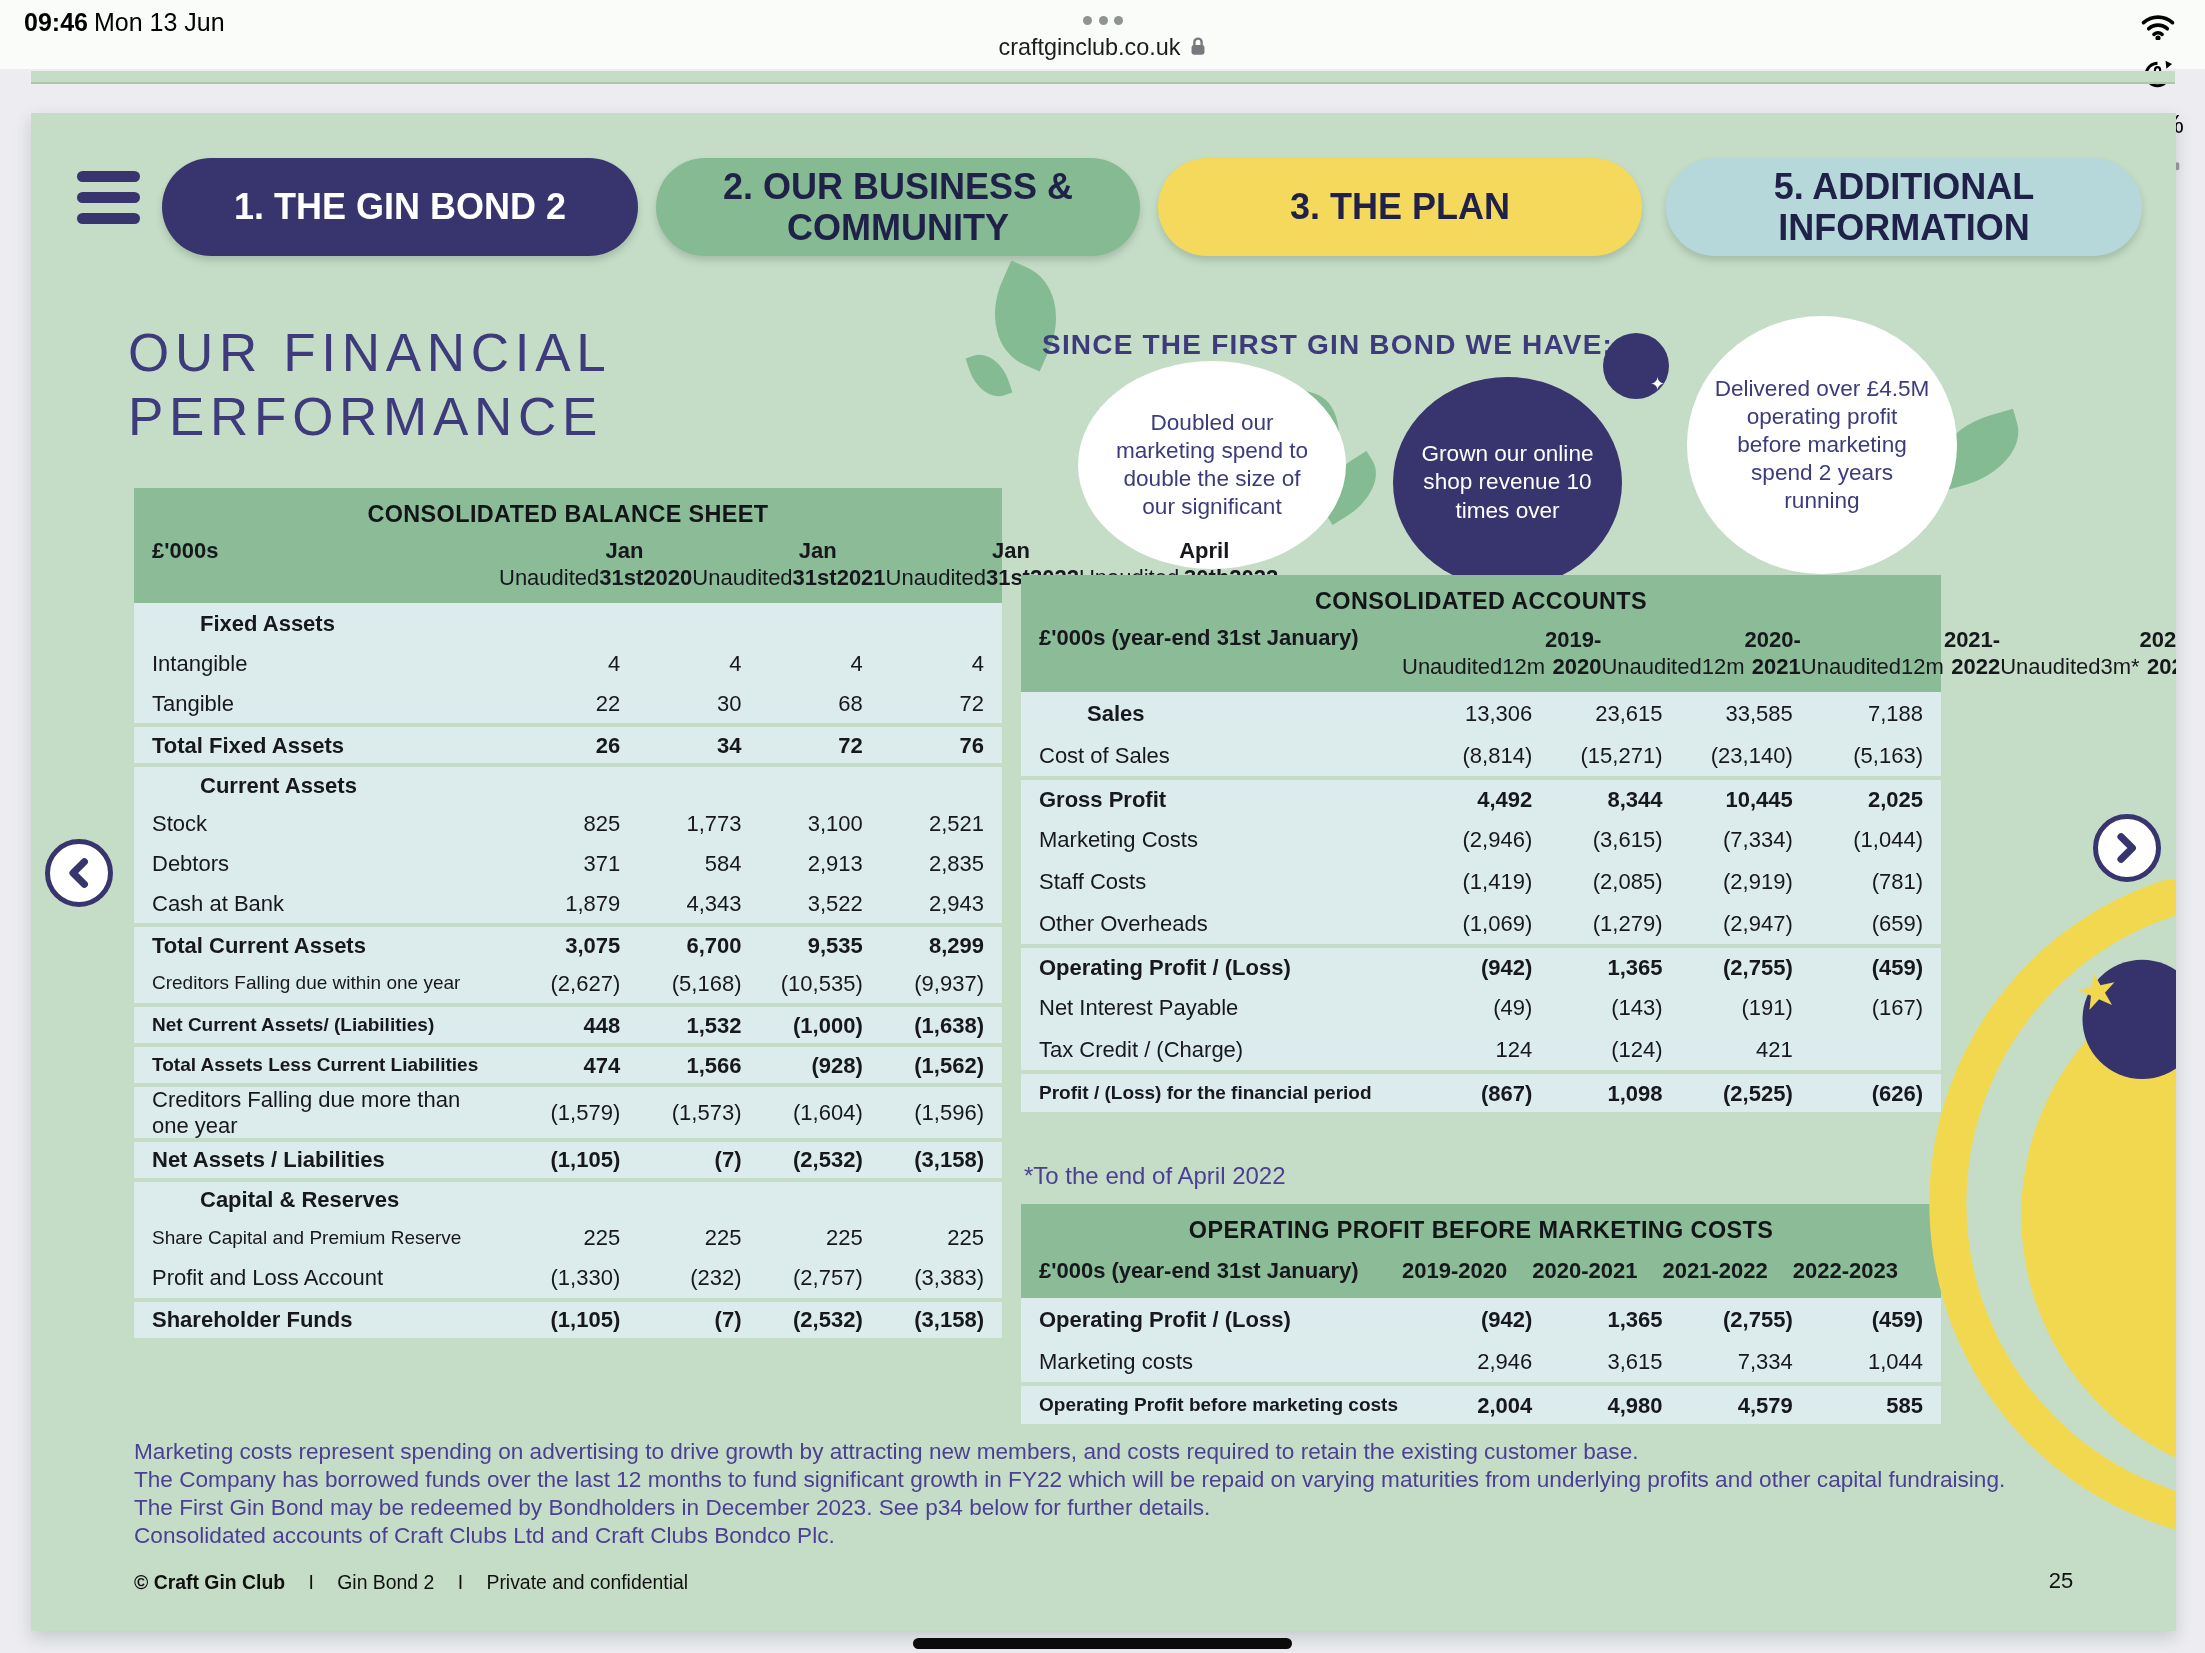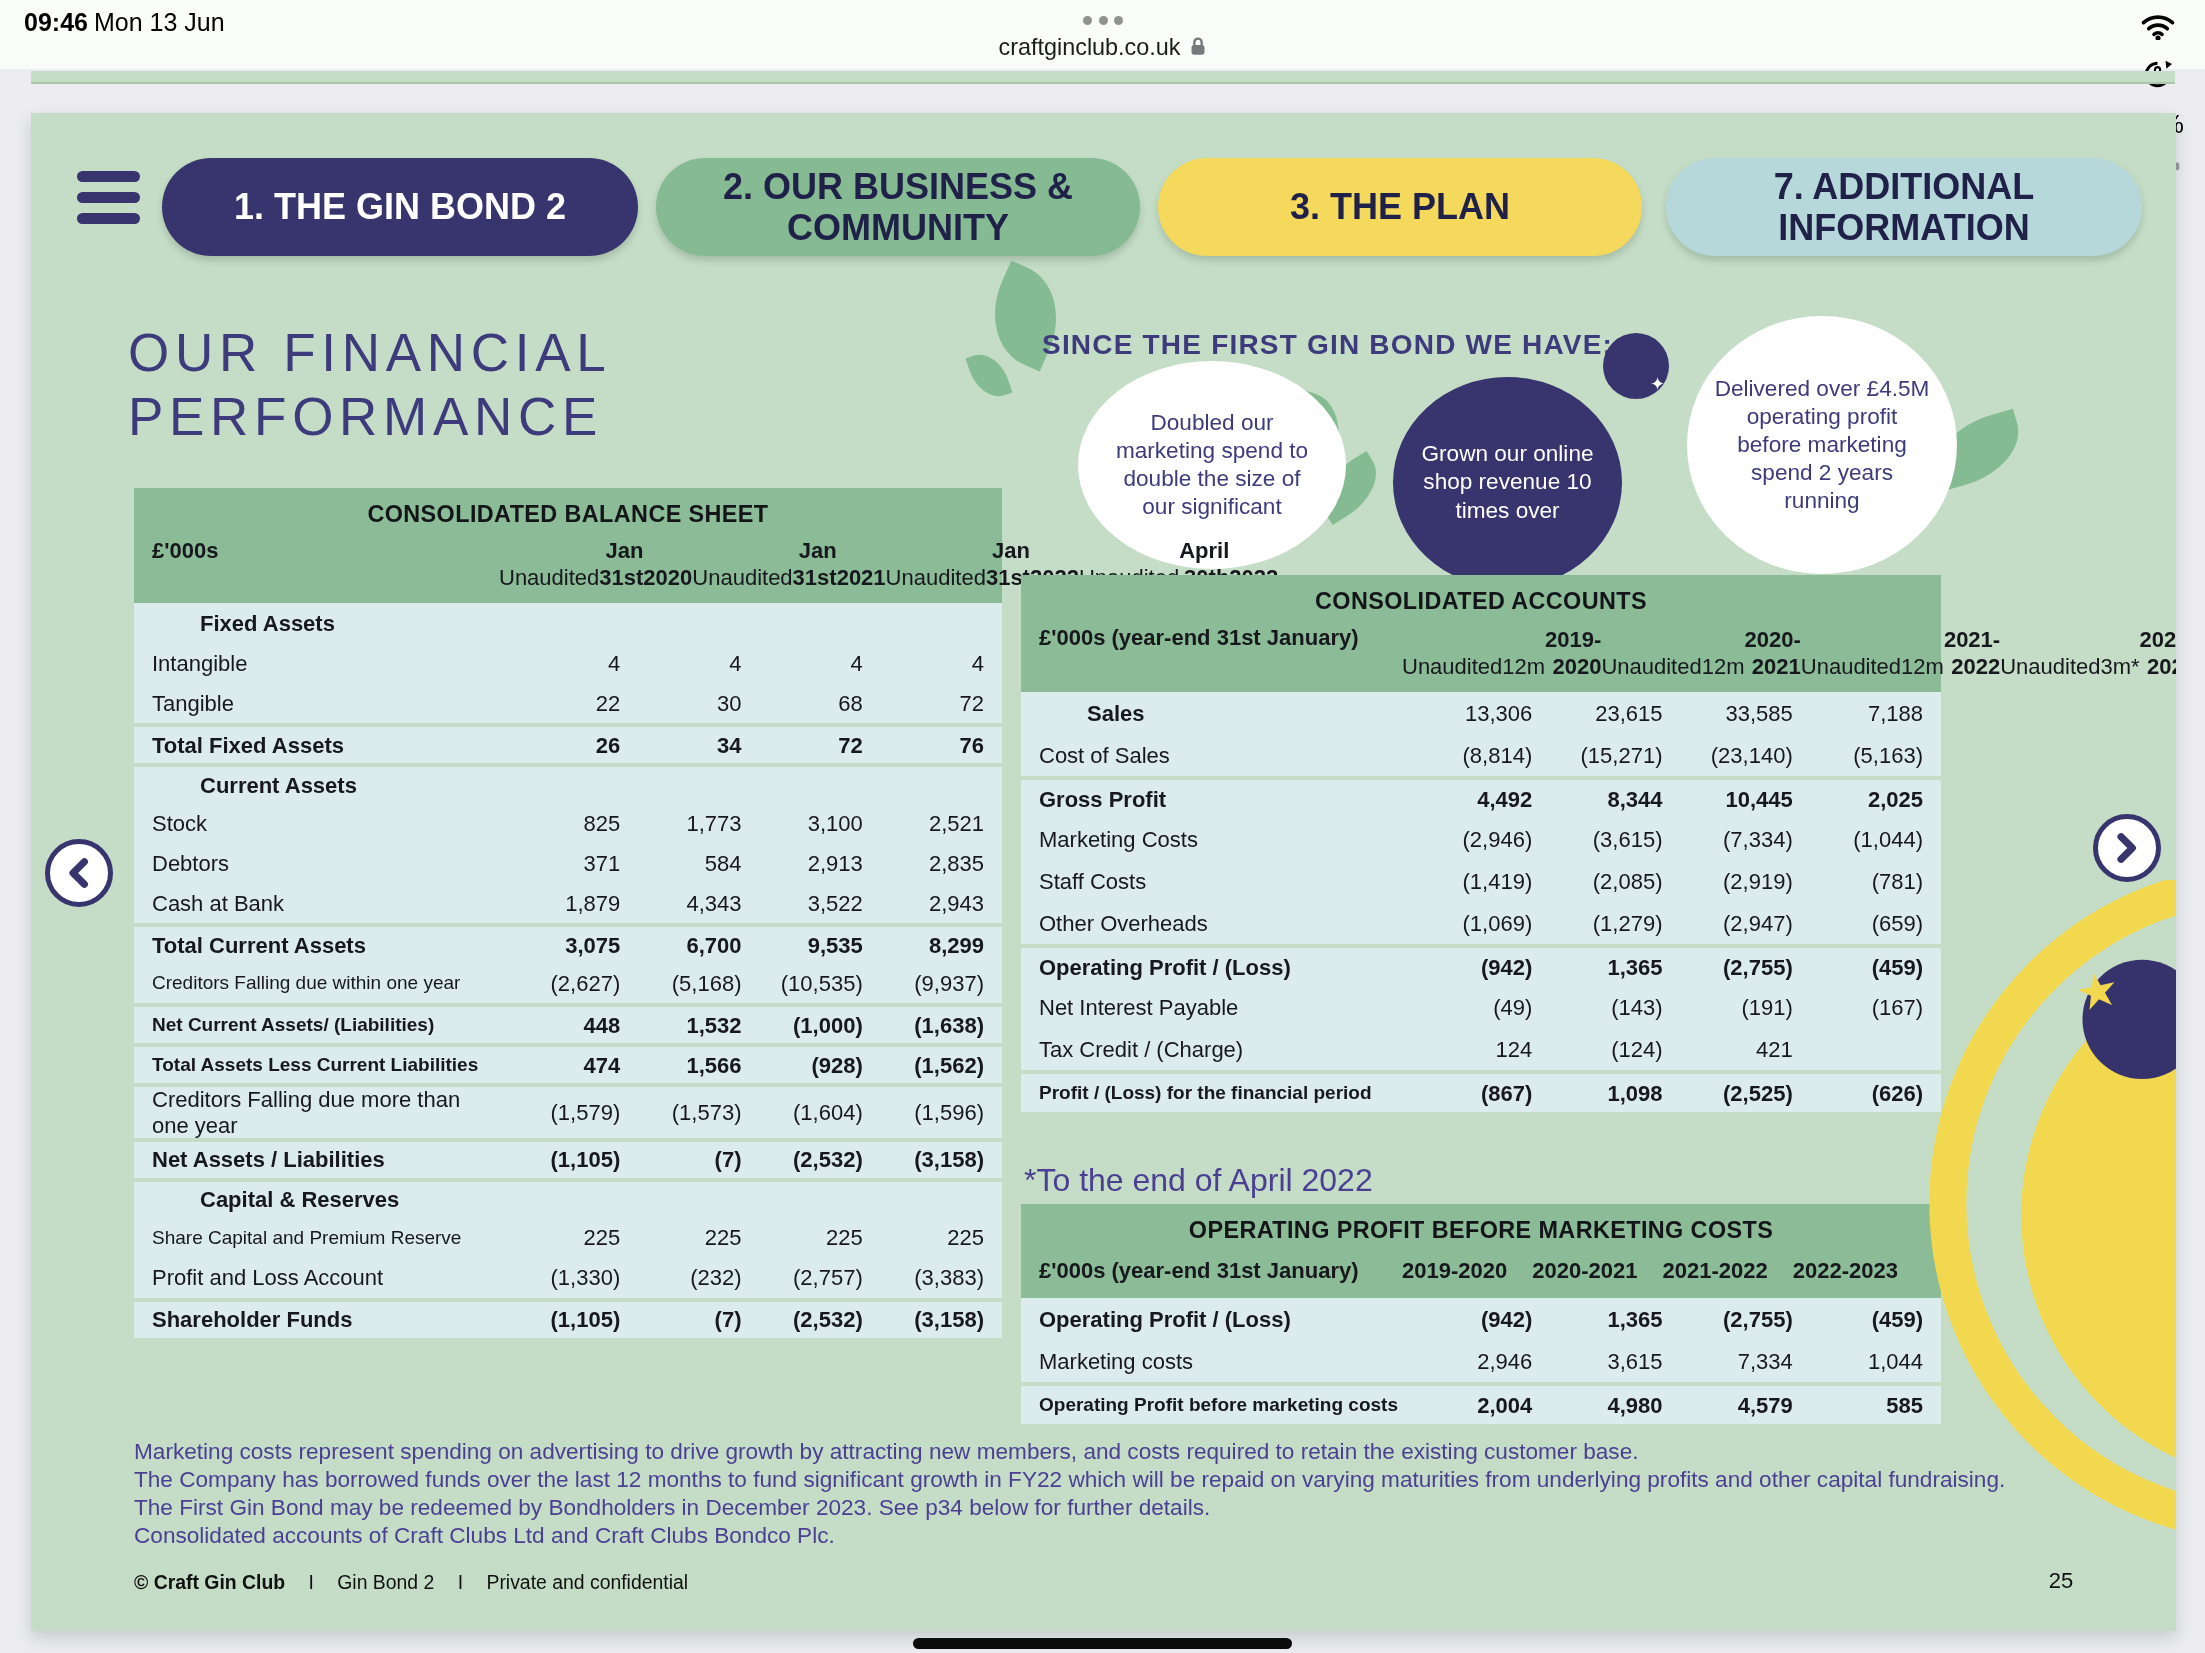--- a/index.html
+++ b/index.html
@@ -73,21 +73,21 @@
   .t-acc{left:990px;top:462px;width:920px;}
   .t-acc .tcols,.t-acc .trow{grid-template-columns:363px 1fr 1fr 1fr 1fr;}
   .t-acc .trow{min-height:42px;}
   .t-acc .unit{padding-bottom:31px;}
 
   .t-opm{left:990px;top:1091px;width:920px;}
   .t-opm .tcols,.t-opm .trow{grid-template-columns:363px 1fr 1fr 1fr 1fr;}
   .t-opm .trow{min-height:42px;}
   .t-opm .tcols{padding-top:11.3px;padding-bottom:13px;}
 
-  .footnote{position:absolute;left:993px;top:1049px;font-size:32px;color:#4b3f93;}
+  .footnote{position:absolute;left:993px;top:1049px;font-size:24px;color:#4b3f93;}
 
   
   .notes{position:absolute;left:103px;top:1325px;}
   .notes p{margin:0;line-height:28px;font-size:22.6px;color:#4b3f93;white-space:nowrap;}
   .footer{position:absolute;left:103px;top:1458px;font-size:19.4px;color:#101010;}
   .footer .bold{font-weight:700;}
   .footer .sep{margin:0 18px;}
   .pagenum{position:absolute;left:2010px;top:1455px;width:40px;text-align:center;font-size:22px;color:#101010;}
 
   
@@ -148,21 +148,21 @@
 
   <div class="burger">
       <i></i>
       <i></i>
       <i></i>
     </div>
 
   <div class="pill pill1">1. THE GIN BOND 2</div>
   <div class="pill pill2">2. OUR BUSINESS &amp; COMMUNITY</div>
   <div class="pill pill3">3. THE PLAN</div>
-  <div class="pill pill4">7. ADDITIONAL INFORMATION</div>
+  <div class="pill pill4">5. ADDITIONAL INFORMATION</div>
 
   <div class="page-title">OUR FINANCIAL PERFORMANCE</div>
 
   <div class="leaf leafA"></div>
   <div class="leaf leafB"></div>
   <div class="leaf leafC"></div>
   <div class="leaf leafD"></div>
   <div class="leaf leafE"></div>
 
   <div class="since">SINCE THE FIRST GIN BOND WE HAVE:</div>

